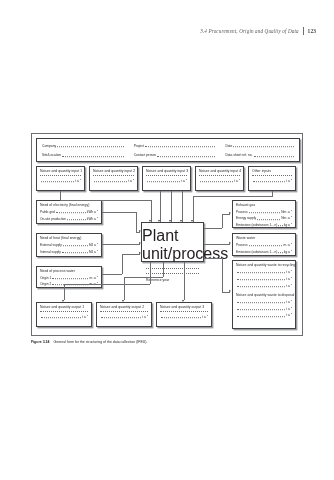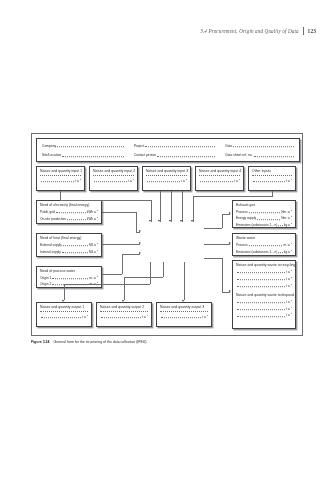--- a/index.html
+++ b/index.html
@@ -243,20 +243,28 @@
         <span class="dots"></span>
         <span class="un"><span>m³ a</span><sup>-1</sup></span>
       </div>
       <div class="rowline" style="margin-top:.6px;">
         <span class="lb">Origin 2</span>
         <span class="dots"></span>
         <span class="un"><span>m³ a</span><sup>-1</sup></span>
       </div>
     </div>
 
+    <div class="center">
+      <div class="ttl">Plant unit/process</div>
+      <div class="mid">
+        <span class="dots"></span>
+          <span class="dots"></span>
+      </div>
+      <div class="ref">Reference year</div>
+    </div>
 
     <div class="bx" style="left:200px;top:66px;width:64px;height:28px;">
       <div class="ttl">Exhaust gas</div>
       <div class="rowline" style="margin-top:1.2px;">
         <span class="lb">Process</span>
         <span class="dots"></span>
         <span class="un"><span>Nm³ a</span><sup>-1</sup></span>
       </div>
       <div class="rowline" style="margin-top:1.2px;">
         <span class="lb">Energy supply</span>

